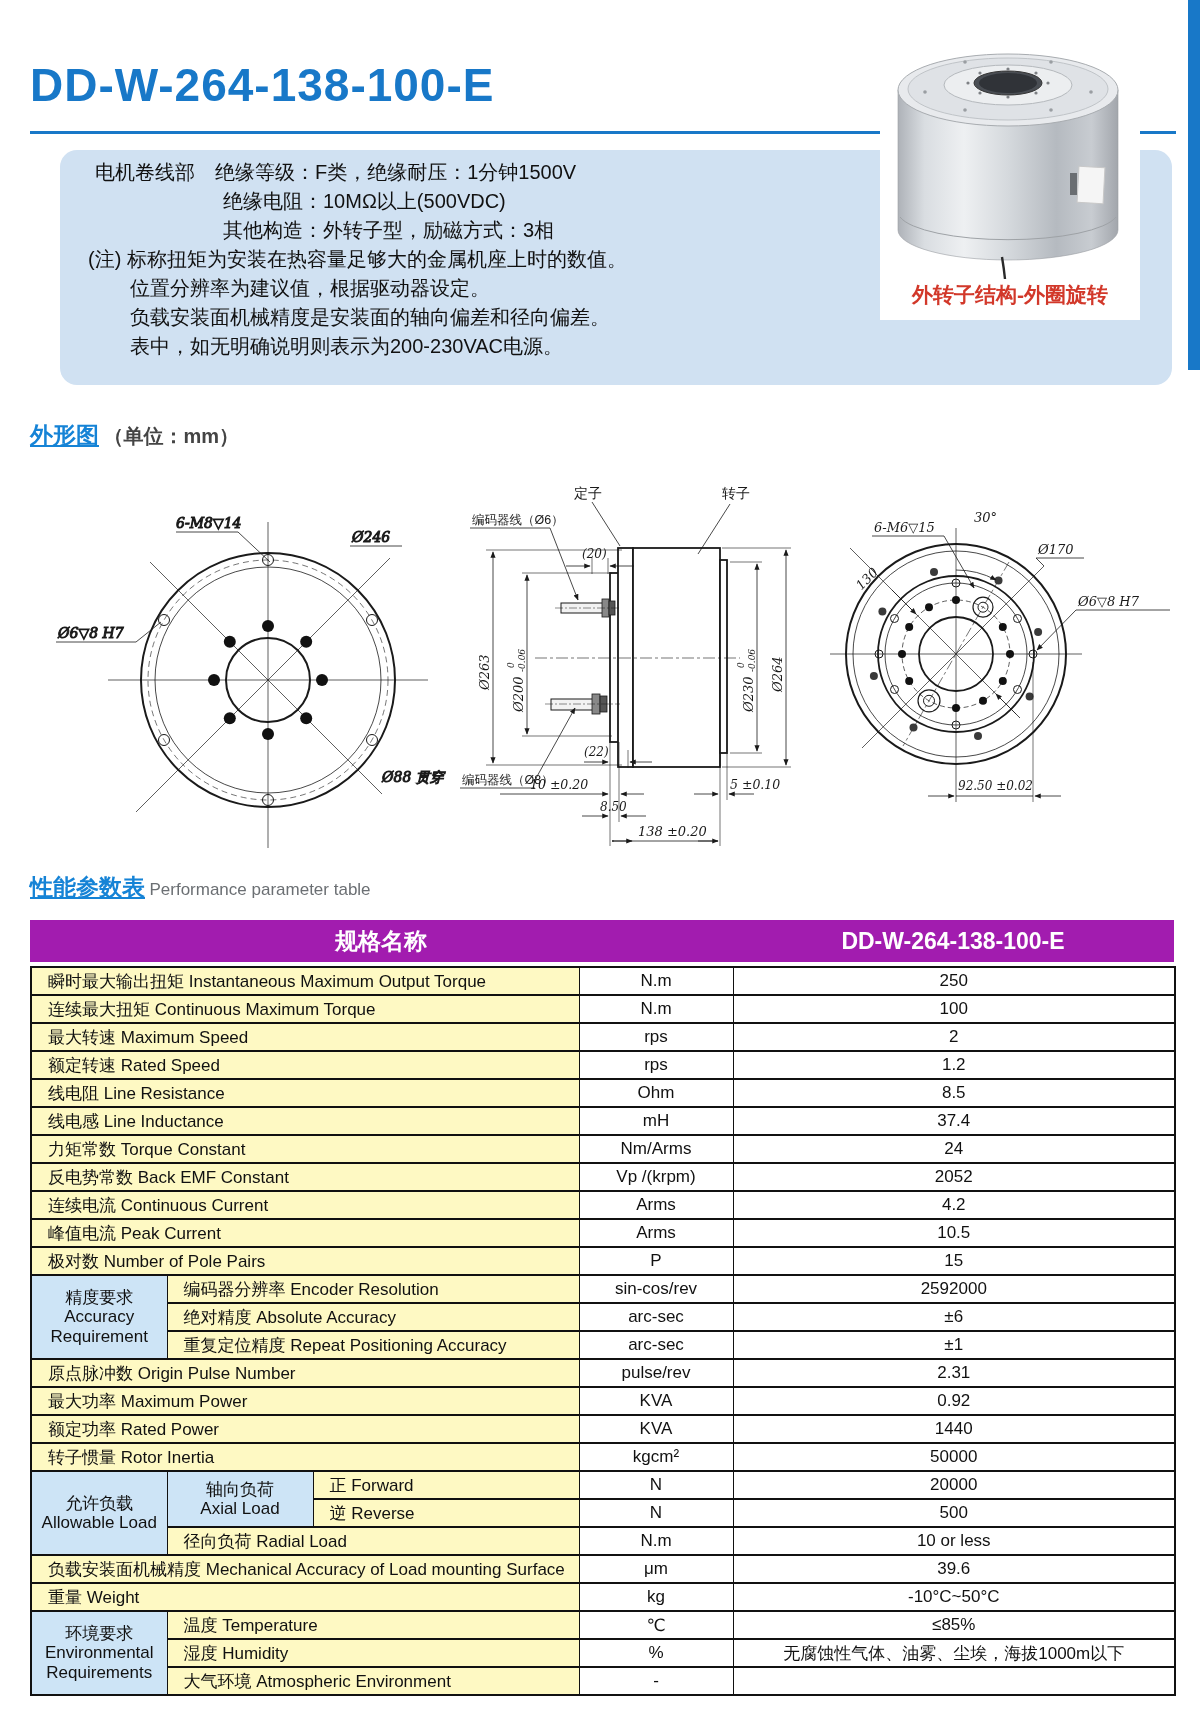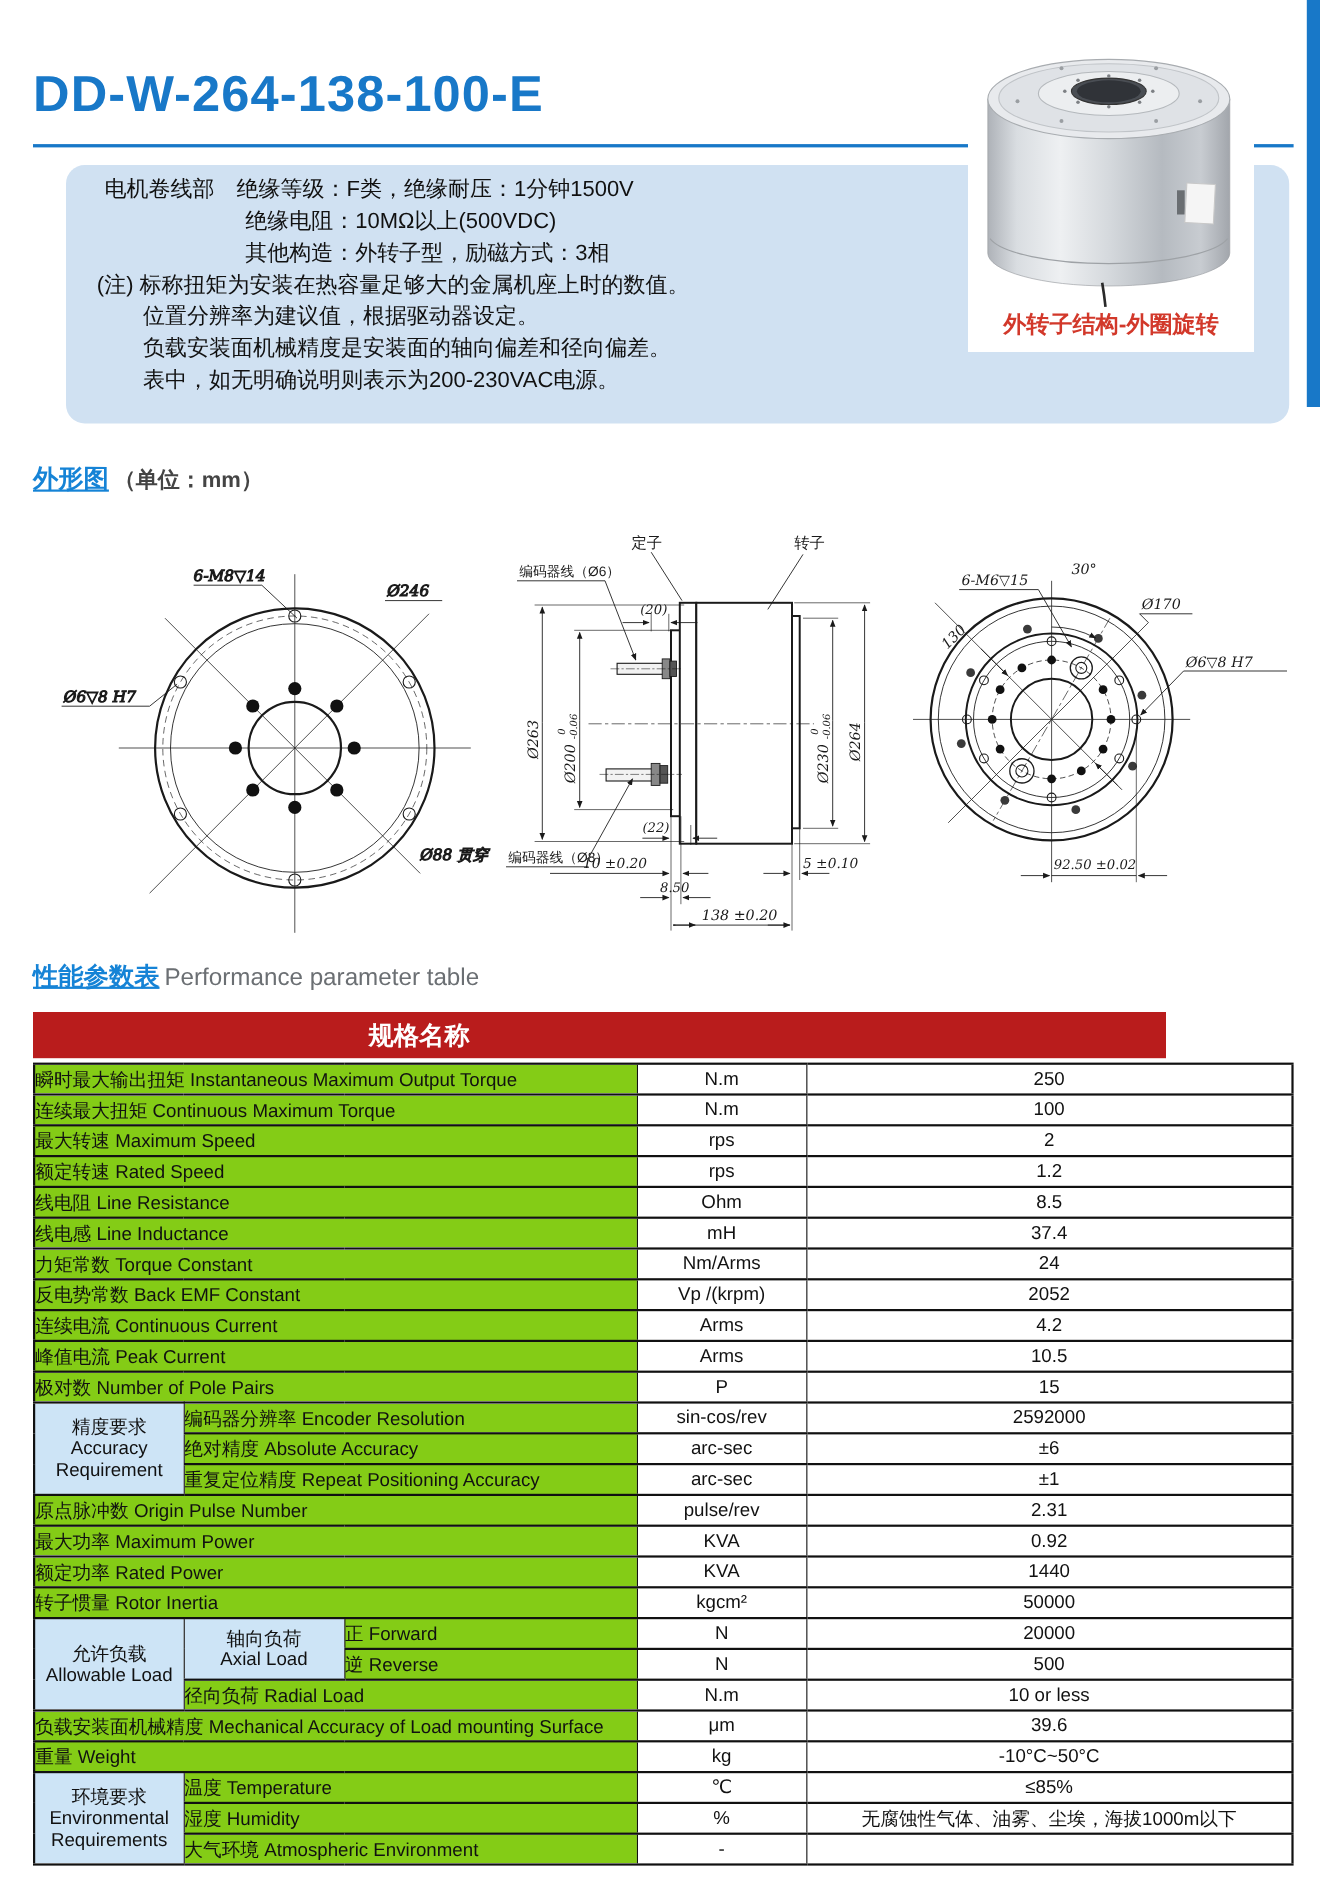--- a/index.html
+++ b/index.html
@@ -11,38 +11,38 @@
   #title-rule{left:30px;top:131px;width:1146px;height:3px;background:#1878c8;}
   #edge-strip{left:1188px;top:0;width:12px;height:370px;background:#1878c8;}
   
   #info-box{left:60px;top:150px;width:1112px;height:235px;background:#d0e1f2;font-size:20px;line-height:29px;color:#111;border-radius:17px;}
   #info-box .ln{position:absolute;white-space:nowrap;}
   
   #photo-box{left:880px;top:5px;width:260px;height:315px;background:#fff;}
   #photo-caption{left:880px;top:281px;width:260px;text-align:center;font-size:21px;font-weight:bold;color:#d2382a;white-space:nowrap;}
   
   .sec-head{font-size:23px;font-weight:bold;color:#1583d6;text-decoration:underline;}
-  .sec-sub{font-size:22px;font-weight:normal;color:#6b6f73;}
+  .sec-sub{font-size:17px;font-weight:normal;color:#6b6f73;}
   #outline-head{left:30px;top:420px;}
   #outline-head .unit{font-size:20px;color:#444;font-weight:bold;}
   #table-head{left:30px;top:872px;}
   
   #drawings{left:30px;top:450px;}
   svg text{fill:#1a1a1a;}
   .dimtxt{font-family:"DejaVu Serif",serif;font-style:italic;}
   .cjk{font-family:"Liberation Sans","DejaVu Sans",sans-serif;}
   
-  #tbl-header{left:30px;top:920px;width:1030px;height:42px;background:#b91c1c;color:#fff;display:flex;flex-direction:column;}
+  #tbl-header{left:30px;top:920px;width:1144px;height:42px;background:#a21caf;color:#fff;display:flex;}
   #tbl-header .hl{width:702px;text-align:center;line-height:42px;font-size:23px;font-weight:bold;}
   #tbl-header .hr{width:442px;text-align:center;line-height:42px;font-size:23px;font-weight:bold;}
   #spec-table{left:30px;top:966px;}
   table{border-collapse:collapse;table-layout:fixed;width:1144px;}
   td{border:2px solid #111;border-left-width:1px;border-right-width:1px;height:26px;padding:0 0 0 0;
      font-size:17px;overflow:hidden;white-space:nowrap;}
-  td.n{background:#84cc16;text-align:left;padding-left:0;}
+  td.n{background:#fef9c3;text-align:left;padding-left:16px;}
   td.g{background:#cde4f6;text-align:center;line-height:1.12;white-space:normal;}
   td.u{background:#fff;text-align:center;}
   td.v{background:#fff;text-align:center;}
   table{border:2px solid #111;}
 </style>
 </head>
 <body>
 
 <div id="canvas">
 

